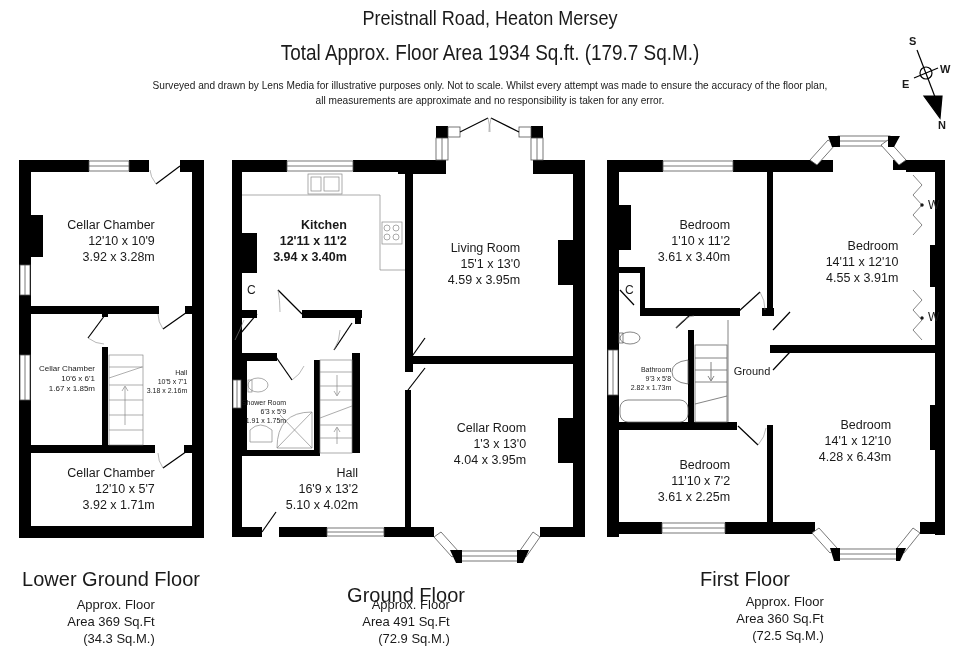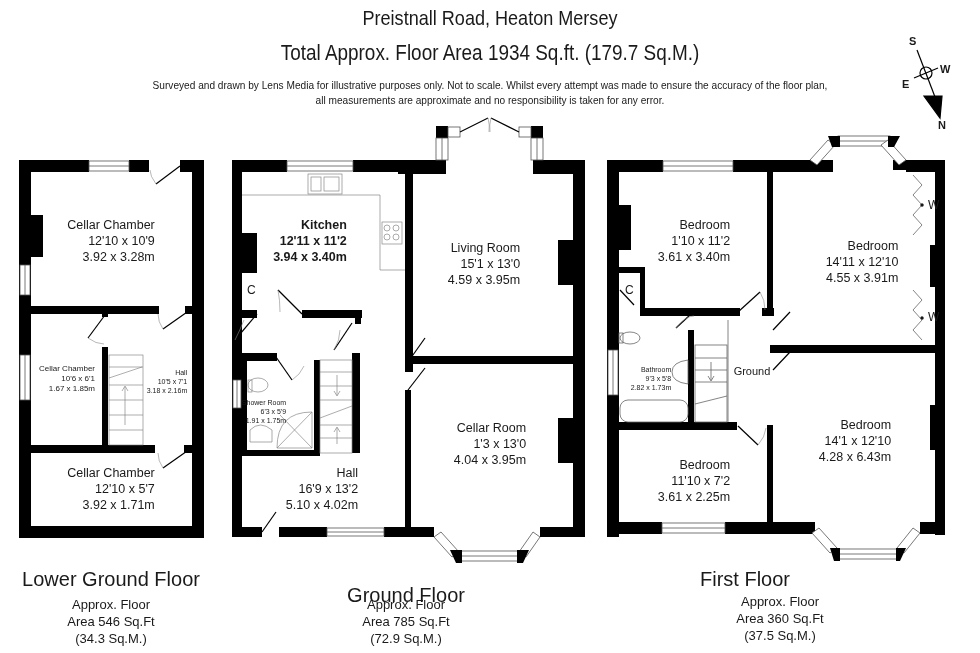--- a/index.html
+++ b/index.html
@@ -8,21 +8,21 @@
   .t1 { top:6px; }
   .t2 { top:40px; font-size:22px; }
   .disclaimer { position:absolute; top:78px; left:90px; width:800px; text-align:center; font-size:11px; line-height:15px; transform:scaleX(0.92); transform-origin:center; }
   svg.plan { position:absolute; left:0; top:0; }
   .wall { fill:#000; }
   .room-label { position:absolute; text-align:right; font-size:12.5px; line-height:16px; white-space:nowrap; transform:translateX(-50%); }
   .room-label.small { font-size:8px; line-height:10px; }
   .room-label.tiny { font-size:7px; line-height:9px; }
   .room-label span { display:block; }
   .floor-caption { position:absolute; text-align:center; transform:translateX(-50%); font-size:20px; white-space:nowrap; }
-  .floor-area { position:absolute; text-align:center; transform:translateX(-50%); font-size:13px; line-height:17px; white-space:nowrap; }
+  .floor-area { position:absolute; text-align:right; transform:translateX(-50%); font-size:13px; line-height:17px; white-space:nowrap; }
   .floor-area span { display:block; }
   .compass-label { position:absolute; font-size:11px; font-weight:bold; }
   .marker { position:absolute; font-size:12px; }
 </style>
 </head>
 <body>
 
 <div class="title t1">Preistnall Road, Heaton Mersey</div>
 <div class="title t2">Total Approx. Floor Area 1934 Sq.ft. (179.7 Sq.M.)</div>
 <div class="disclaimer">
@@ -339,27 +339,27 @@
 </div>
 <div class="room-label" style="left:694px;top:457px;">
   <span>Bedroom</span>
   <span>11'10 x 7'2</span>
   <span>3.61 x 2.25m</span>
 </div>
 
 <div class="floor-caption" style="left:111px;top:568px;">Lower Ground Floor</div>
 <div class="floor-area" style="left:111px;top:596px;">
   <span>Approx. Floor</span>
-  <span>Area 546 Sq.Ft</span>
+  <span>Area 369 Sq.Ft</span>
   <span>(34.3 Sq.M.)</span>
 </div>
 <div class="floor-caption" style="left:406px;top:584px;">Ground Floor</div>
 <div class="floor-area" style="left:406px;top:596px;">
   <span>Approx. Floor</span>
-  <span>Area 785 Sq.Ft</span>
+  <span>Area 491 Sq.Ft</span>
   <span>(72.9 Sq.M.)</span>
 </div>
 <div class="floor-caption" style="left:745px;top:568px;">First Floor</div>
 <div class="floor-area" style="left:780px;top:593px;">
   <span>Approx. Floor</span>
   <span>Area 360 Sq.Ft</span>
-  <span>(37.5 Sq.M.)</span>
+  <span>(72.5 Sq.M.)</span>
 </div>
 
 </body></html>

